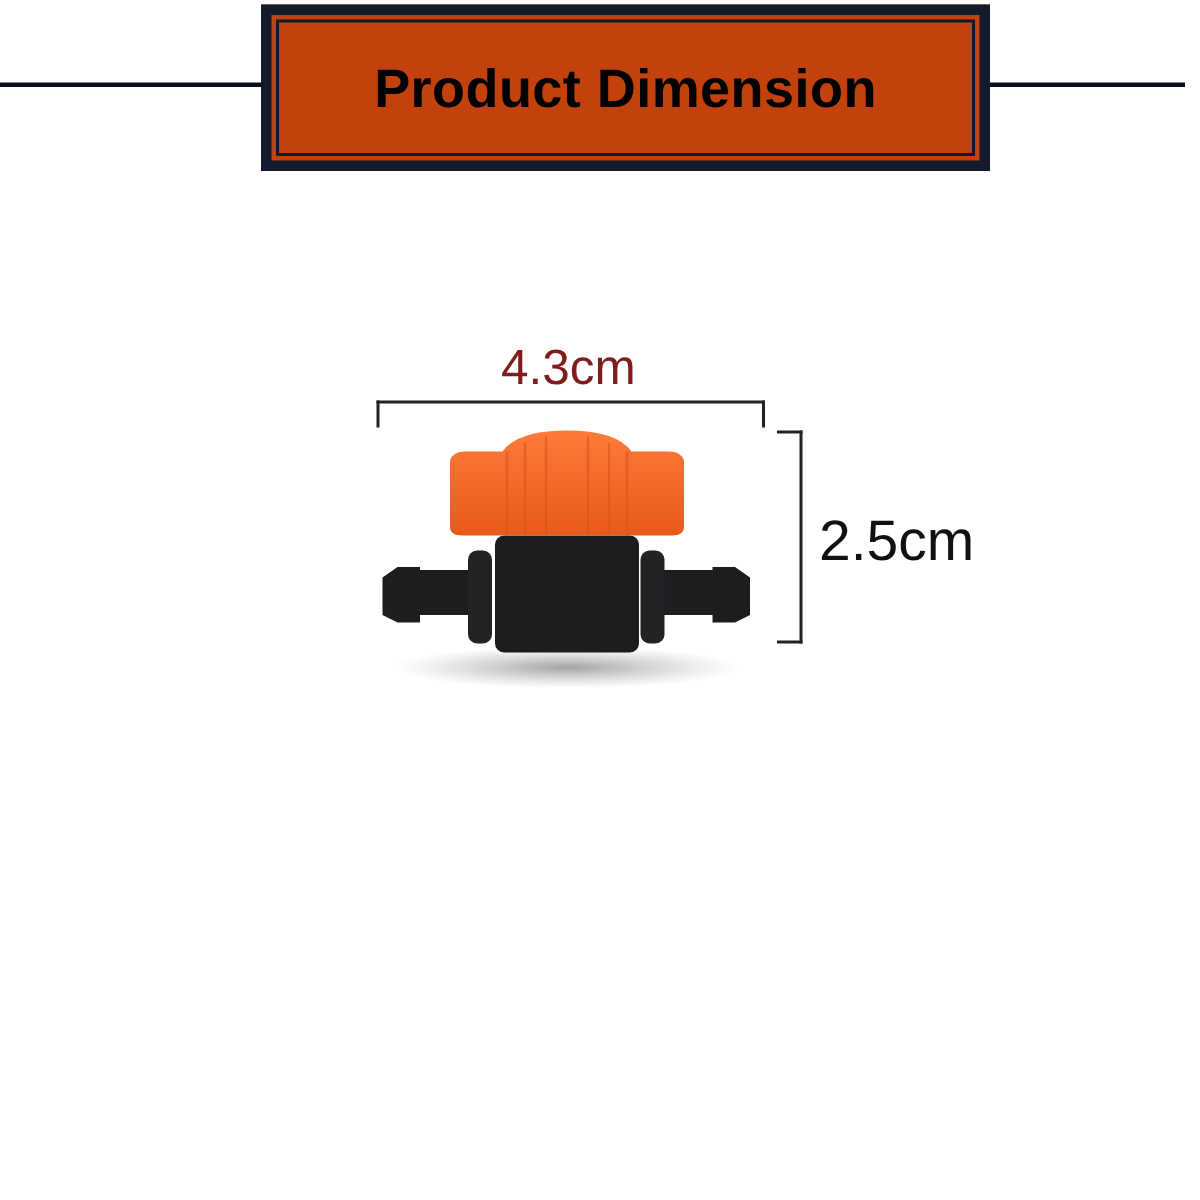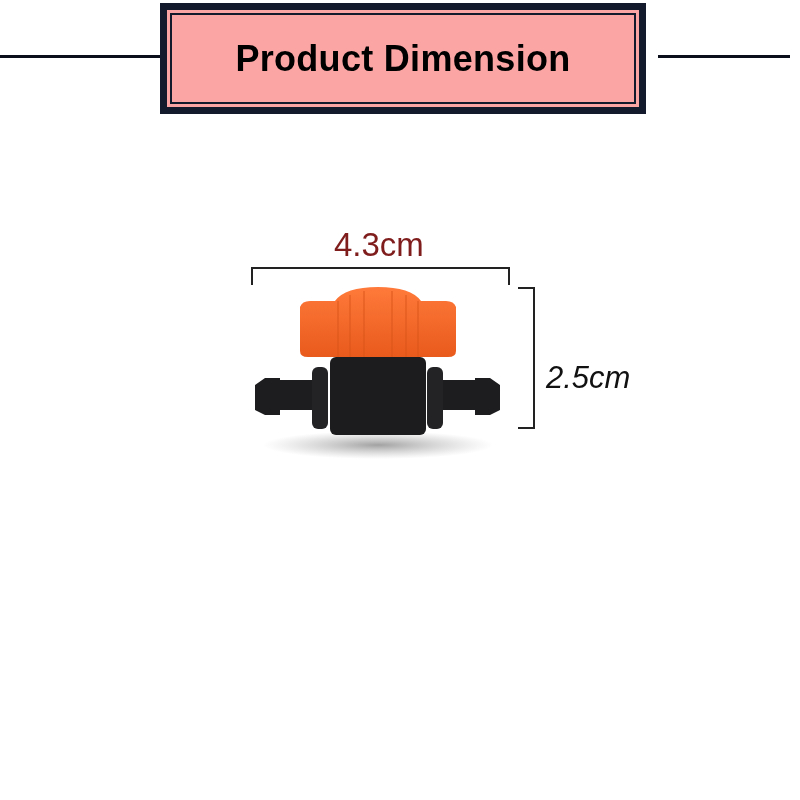--- a/index.html
+++ b/index.html
@@ -1,22 +1,22 @@
 <!DOCTYPE html>
 <html><head>
 <meta charset="utf-8">
 <style>
   html,body{margin:0;padding:0;}
   body{width:800px;height:800px;background:#ffffff;position:relative;overflow:hidden;font-family:"Liberation Sans",sans-serif;}
   .hline{position:absolute;top:55px;height:3px;background:#0b0f1c;}
-  .title-box{position:absolute;left:160px;top:3px;width:486px;height:111px;box-sizing:border-box;border:7px solid #121a2c;background:#fca5a5;}
+  .title-box{position:absolute;left:174px;top:3px;width:486px;height:111px;box-sizing:border-box;border:7px solid #121a2c;background:#c2410c;}
   .title-inner{position:absolute;left:3px;top:3px;right:3px;bottom:3px;border:2px solid #121a2c;display:flex;align-items:center;justify-content:center;}
   .title-text{font-weight:bold;font-size:36px;color:#000;letter-spacing:0.3px;}
   .dim-w-label{position:absolute;left:334px;top:226px;font-size:33px;color:#7f1d1d;}
-  .dim-h-label{position:absolute;left:546px;top:360px;font-size:31px;color:#111;font-style:italic;}
+  .dim-h-label{position:absolute;left:546px;top:340px;font-size:38px;color:#111;}
   .bracket-w{position:absolute;left:251px;top:267px;width:255px;height:16px;border:2px solid #222;border-bottom:none;}
   .bracket-h{position:absolute;left:518px;top:287px;width:15px;height:138px;border:2px solid #222;border-left:none;}
   .product{position:absolute;left:250px;top:285px;width:255px;height:175px;}
 </style>
 </head>
 <body>
 
 <div class="hline" style="left:0;width:176px;"></div>
 <div class="hline" style="left:658px;width:132px;"></div>
 

